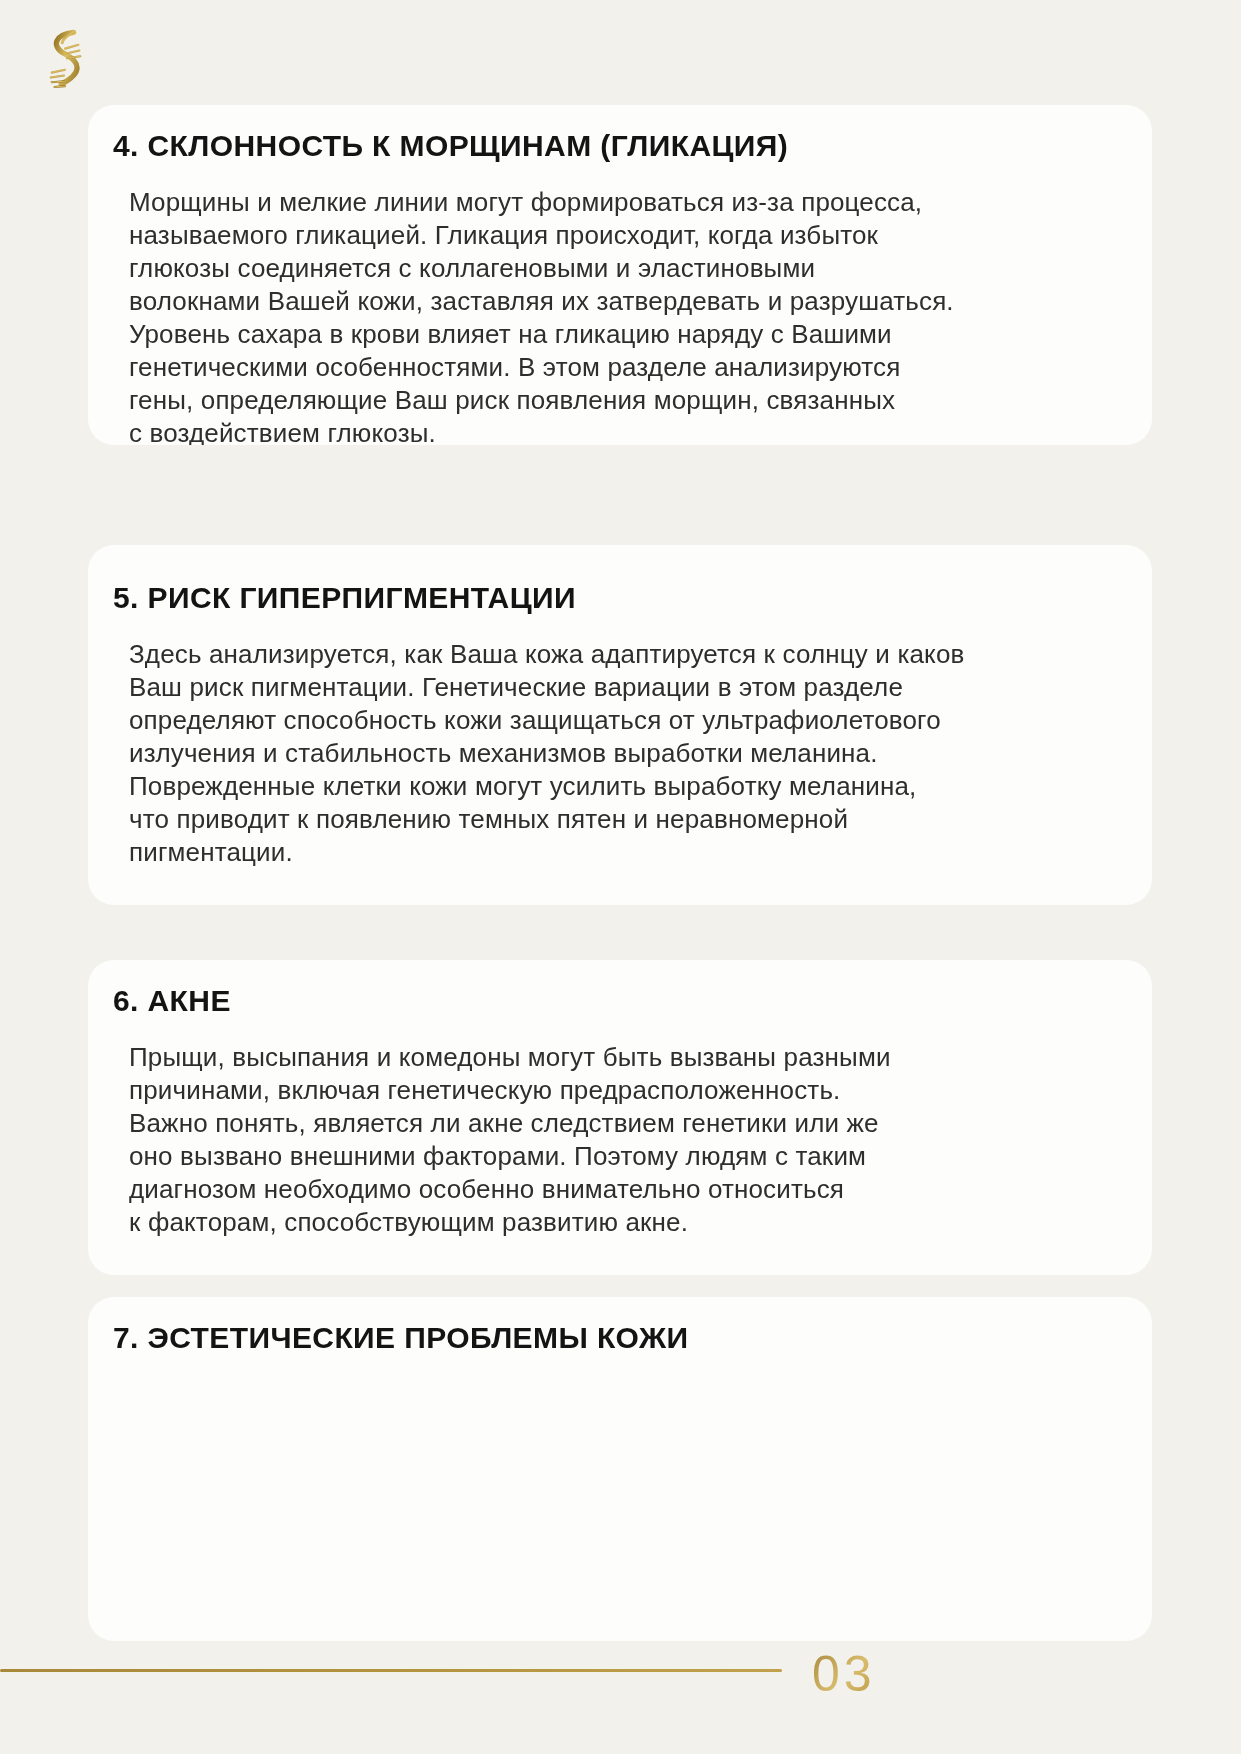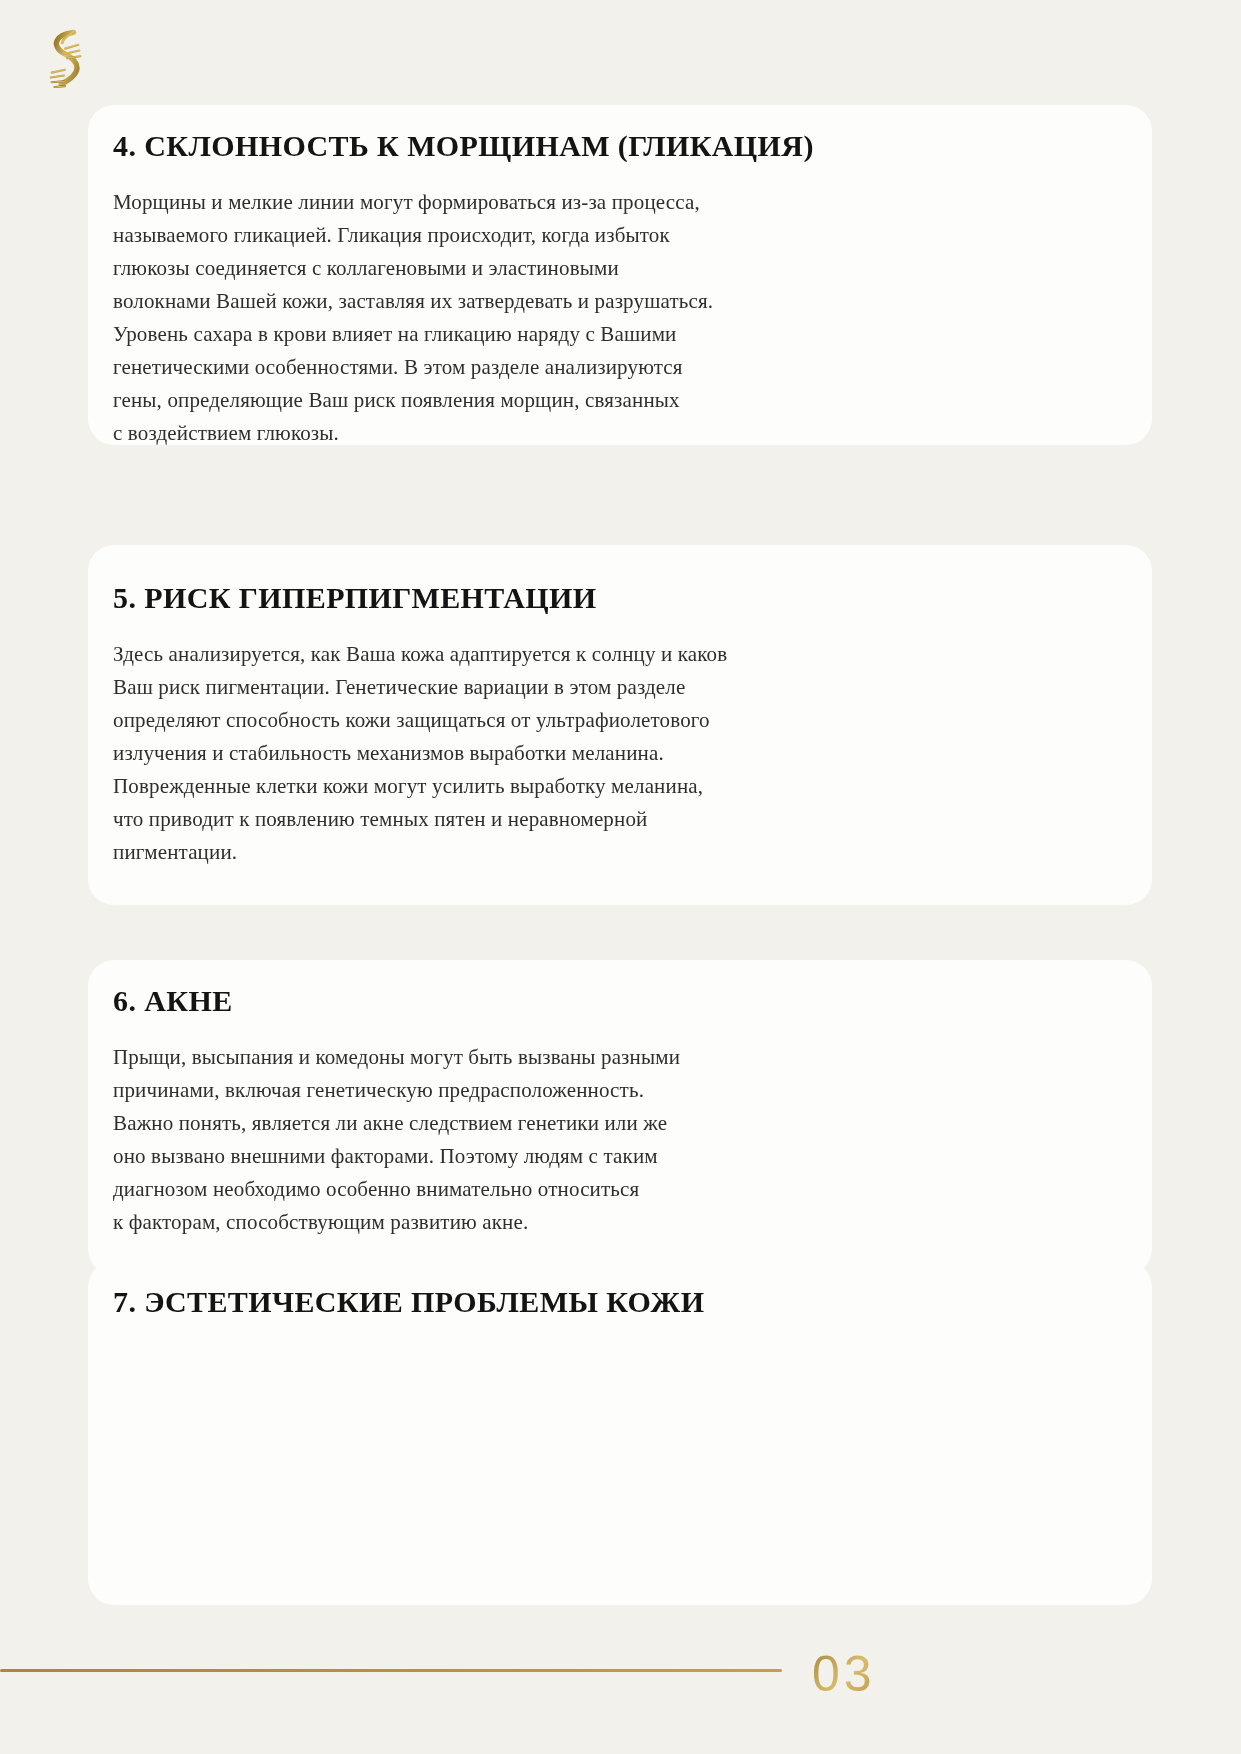--- a/index.html
+++ b/index.html
@@ -23,41 +23,40 @@
   }
   .card {
     position: absolute;
     left: 88px;
     width: 1064px;
     background: #fdfdfc;
     border-radius: 26px;
     box-sizing: border-box;
     padding: 24px 30px 24px 25px;
     overflow: hidden;
-    font-family: Liberation Serif, serif;
   }
   .card-1 { top: 105px;  height: 340px; }
   .card-2 { top: 545px;  height: 360px; padding-top: 36px; }
   .card-3 { top: 960px;  height: 315px; }
-  .card-4 { top: 1261px; height: 344px; padding-top: 24px; }
+  .card-4 { top: 1297px; height: 344px; padding-top: 24px; }
   .section-title {
     font-size: 30px;
     font-weight: 800;
     color: #141414;
     letter-spacing: 0.4px;
     margin: 0 0 24px 0;
     line-height: 1.1;
   }
   .section-body {
-    font-size: 21px;
+    font-size: 26px;
     color: #2e2e2e;
     line-height: 33px;
     letter-spacing: 0.15px;
     white-space: pre-line;
-    margin: 0;
+    margin: 16px;
   }
   .footer-divider {
     position: absolute;
     left: 0;
     top: 1669px;
     width: 782px;
     height: 3px;
     background: linear-gradient(90deg, #a8893a, #b5953f 60%, #c2a14c);
     border-radius: 2px;
   }

